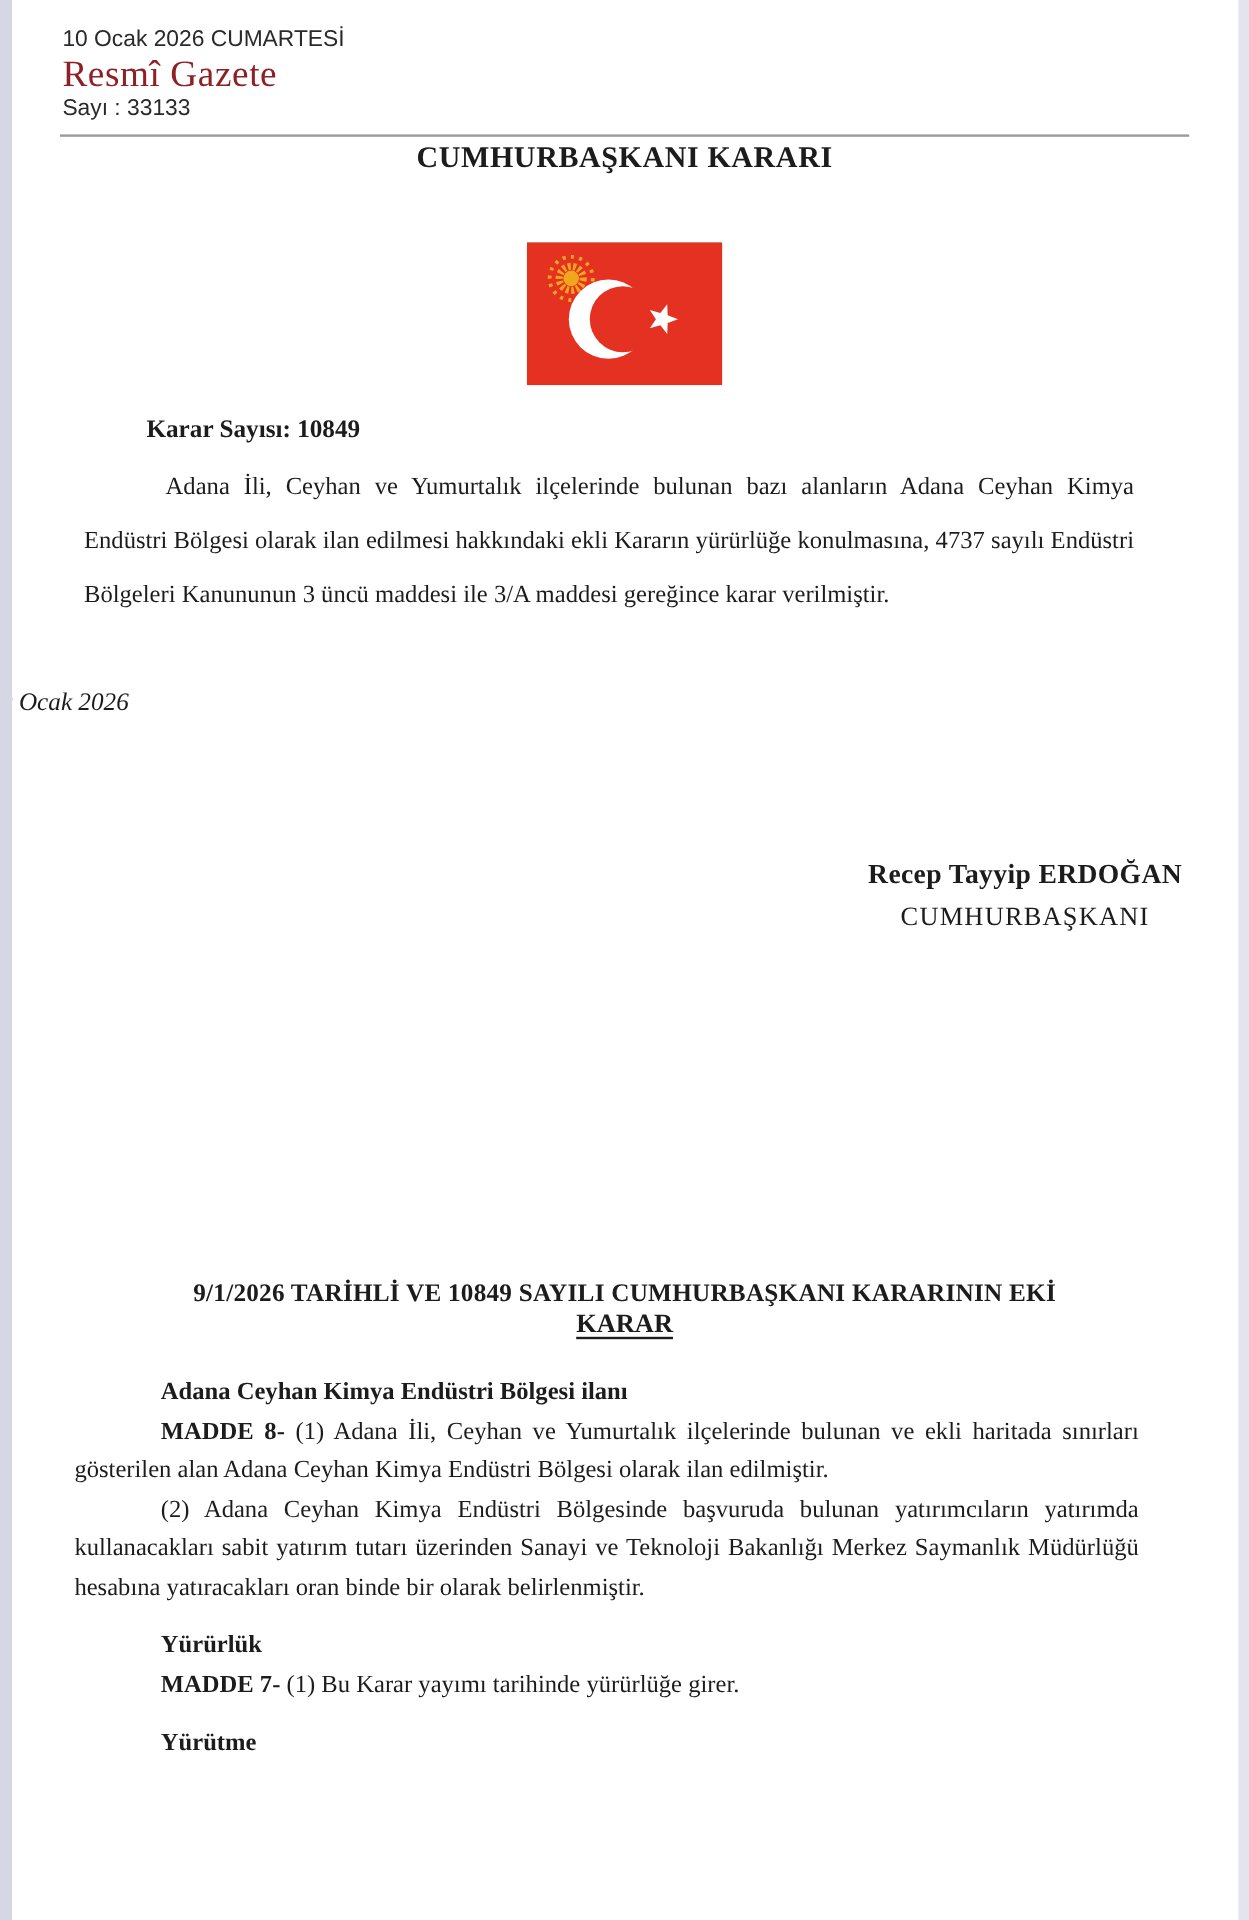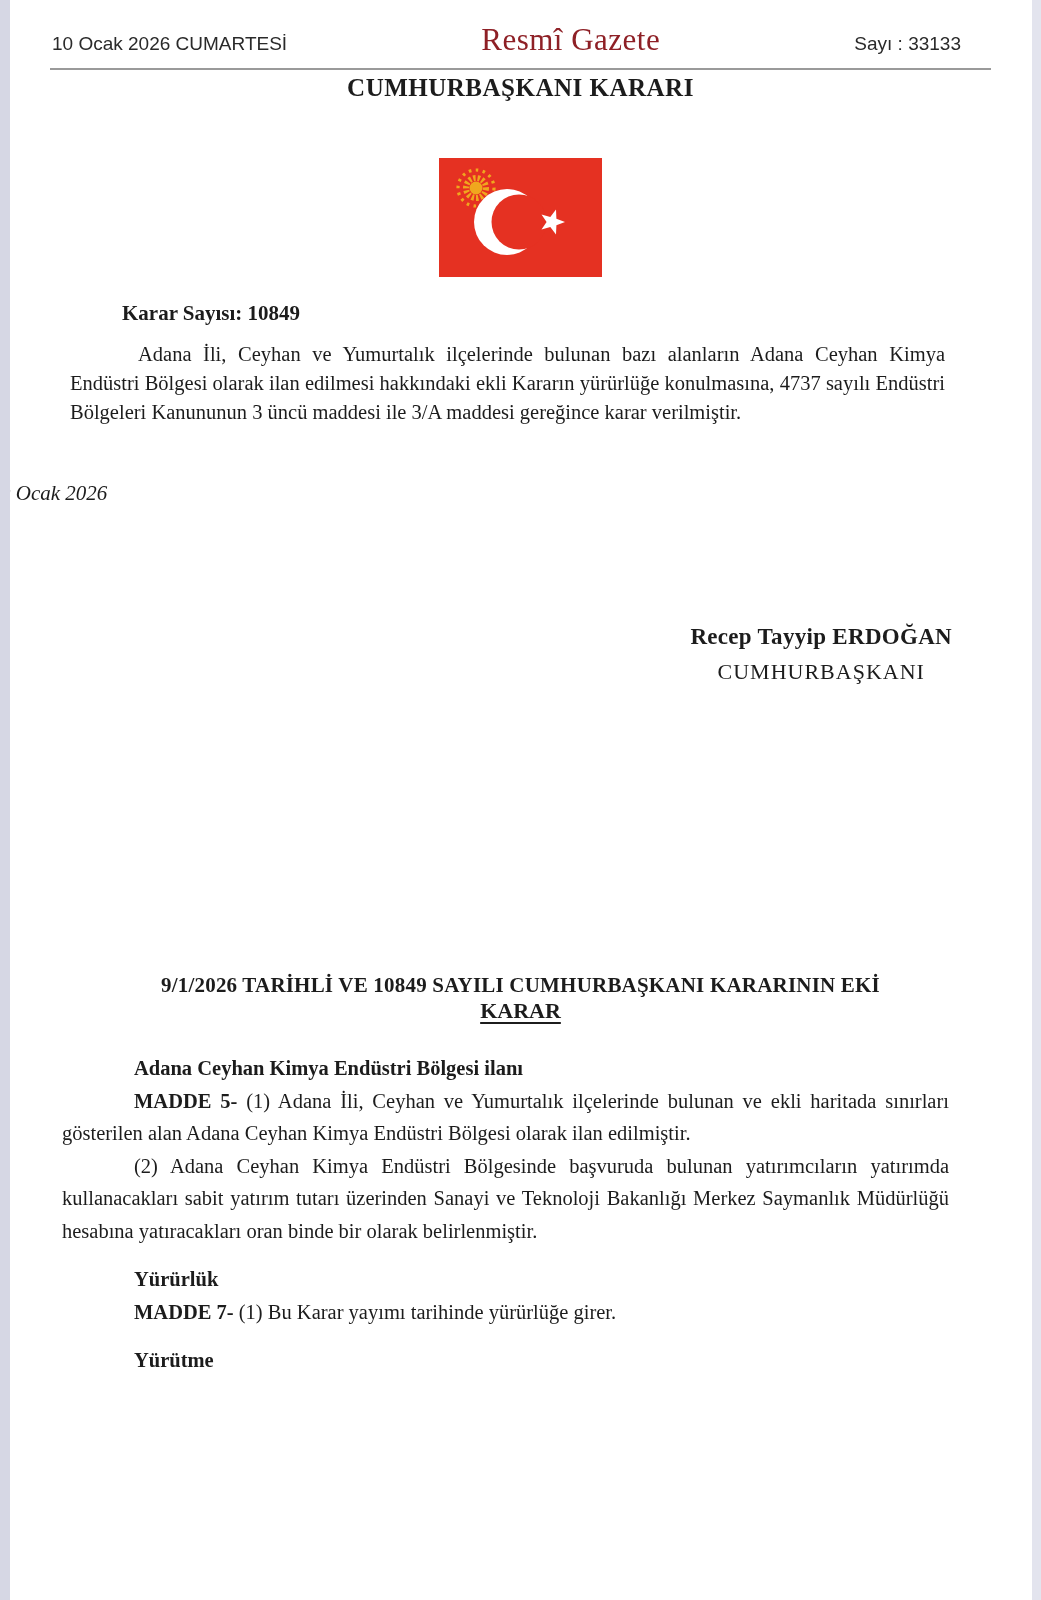--- a/index.html
+++ b/index.html
@@ -4,42 +4,42 @@
 <style>
   html,body{margin:0;padding:0;}
   body{width:1041px;height:1600px;background:#ffffff;overflow:hidden;
        font-family:"Liberation Serif", serif;color:#1c1c1c;}
   .page{position:relative;width:1041px;height:1600px;background:#ffffff;}
   .edge{position:absolute;top:0;bottom:0;}
   .edge-left{left:0;width:10px;background:#d6d7e4;}
   .edge-right{right:0;width:9px;background:#e3e4ee;}
 
   .masthead{display:flex;justify-content:space-between;align-items:baseline;
-            padding:22px 80px 0 52px;}
+            padding:22px 52px 0 52px;flex-direction:column;}
   .masthead .date, .masthead .issue{
       font-family:"Liberation Sans", sans-serif;font-size:19px;color:#2a2a2a;}
   .masthead .gazette{font-size:31px;font-weight:normal;color:#8e2026;
       letter-spacing:.5px;}
   .rule{border:0;border-top:2px solid #9a9a9a;margin:10px 50px 0 50px;}
 
   .decree-title{text-align:center;font-size:25px;font-weight:bold;
       letter-spacing:.5px;margin-top:4px;}
 
   .flag-wrap{display:flex;justify-content:center;margin-top:56px;}
   .flag{width:163px;height:119px;display:block;box-shadow:0 0 0 1px #c9412f inset;}
 
   .karar-no{font-size:21px;font-weight:bold;margin:24px 0 0 122px;}
 
-  .body-par{font-size:20.5px;line-height:29px;text-align:justify;
+  .body-par{font-size:20.5px;line-height:45px;text-align:justify;
       margin:14px 96px 0 70px;text-indent:68px;}
 
   .decree-date{text-align:left;font-size:21px;margin-top:54px;font-style:italic;}
 
   .sig-row{display:flex;justify-content:flex-end;margin-top:118px;
-      padding-right:89px;}
+      padding-right:56px;}
   .sig{text-align:center;}
   .sig .name{font-size:23px;font-weight:bold;letter-spacing:.3px;}
   .sig .title{font-size:22px;margin-top:9px;letter-spacing:1px;}
 
   .annex-heading{text-align:center;font-size:21px;font-weight:bold;
       margin-top:288px;letter-spacing:.2px;}
   .annex-sub{text-align:center;font-size:22px;font-weight:bold;}
   .annex-sub span{text-decoration:underline;text-underline-offset:4px;}
 
   .annex{margin:0 92px 0 62px;font-size:20.5px;line-height:32.5px;}
@@ -93,21 +93,21 @@
     </div>
   </div>
 
   <div class="annex-heading">9/1/2026 TARİHLİ VE 10849 SAYILI CUMHURBAŞKANI KARARININ EKİ</div>
   <div class="annex-sub">
     <span>KARAR</span>
   </div>
 
   <div class="annex">
     <div class="sec-title">Adana Ceyhan Kimya Endüstri Bölgesi ilanı</div>
-    <p><b>MADDE 5-</b><span> (1) Adana İli, Ceyhan ve Yumurtalık ilçelerinde bulunan ve ekli haritada sınırları gösterilen alan Adana Ceyhan Kimya Endüstri Bölgesi olarak ilan edilmiştir.</span></p>
+    <p><b>MADDE 8-</b><span> (1) Adana İli, Ceyhan ve Yumurtalık ilçelerinde bulunan ve ekli haritada sınırları gösterilen alan Adana Ceyhan Kimya Endüstri Bölgesi olarak ilan edilmiştir.</span></p>
     <p>(2) Adana Ceyhan Kimya Endüstri Bölgesinde başvuruda bulunan yatırımcıların yatırımda kullanacakları sabit yatırım tutarı üzerinden Sanayi ve Teknoloji Bakanlığı Merkez Saymanlık Müdürlüğü hesabına yatıracakları oran binde bir olarak belirlenmiştir.</p>
 
     <div class="subhead gap-lg">Yürürlük</div>
     <p><b>MADDE 7-</b><span> (1) Bu Karar yayımı tarihinde yürürlüğe girer.</span></p>
 
     <div class="subhead gap-lg">Yürütme</div>
   </div>
 </div>
 
 </body></html>

